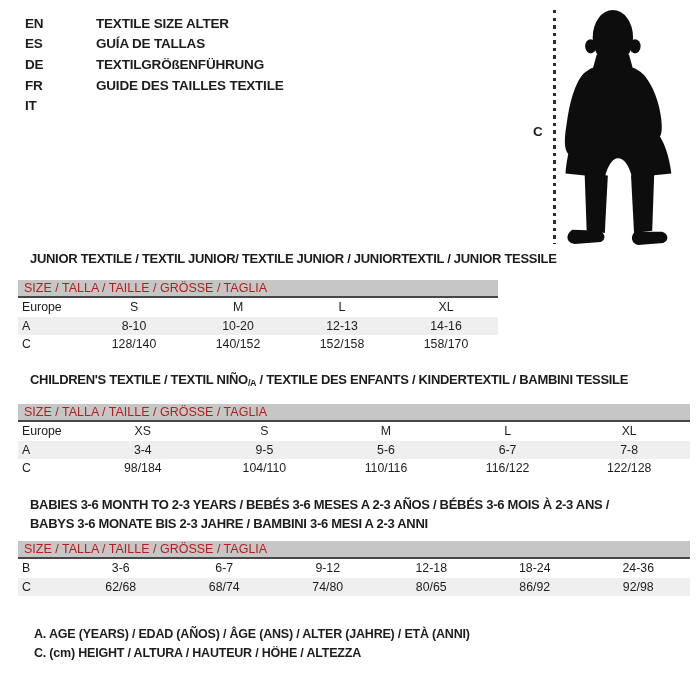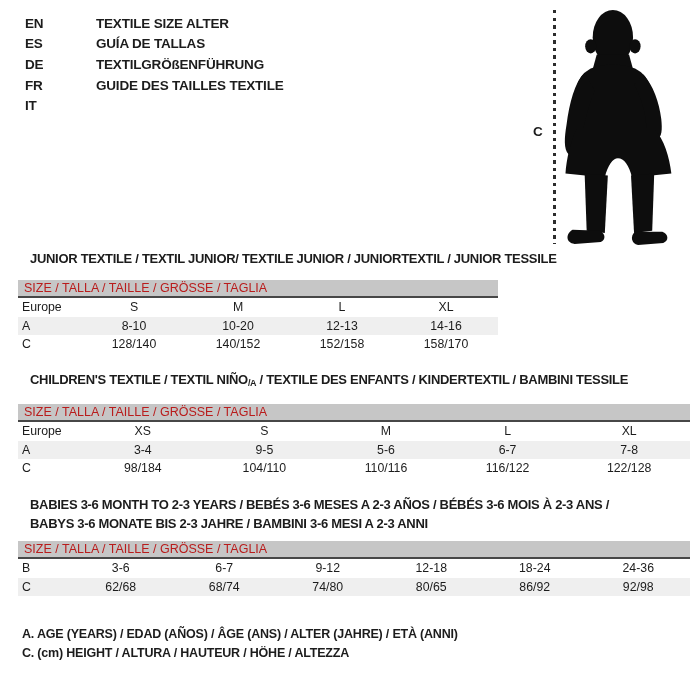--- a/index.html
+++ b/index.html
@@ -33,21 +33,21 @@
   .thead { height:18px; background:#c6c6c6; border-bottom:2px solid #474747;
     display:flex; align-items:center; padding-left:6px; font-size:12.5px; color:#b91c1c; }
   .trow { display:flex; height:18.5px; align-items:center; font-size:12.3px; }
   .trow.stripe { background:#efefef; }
   .tlabel { padding-left:4px; }
   .t1 .tlabel, .t2 .tlabel { width:64px; }
   .t3 .tlabel { width:51px; }
   .tcell { flex:1; text-align:center; }
 
   
-  .legend { position:absolute; left:22px; top:627px; }
+  .legend { position:absolute; left:34px; top:627px; }
   .legend-line { height:18.5px; font-size:12.5px; font-weight:700; letter-spacing:-0.2px; white-space:nowrap; }
 </style>
 </head>
 <body>
 
 <div class="canvas">
 
   <div class="langs">
     <div class="lang-row">
       <span class="lang-code">EN</span>

